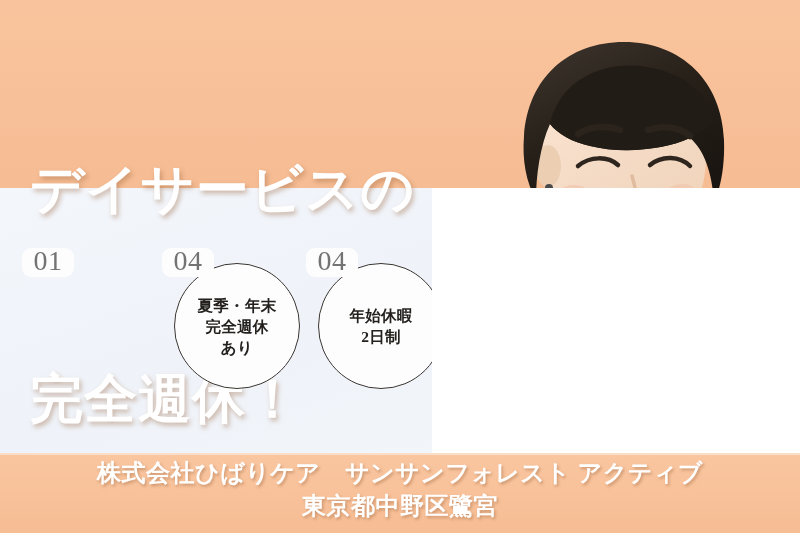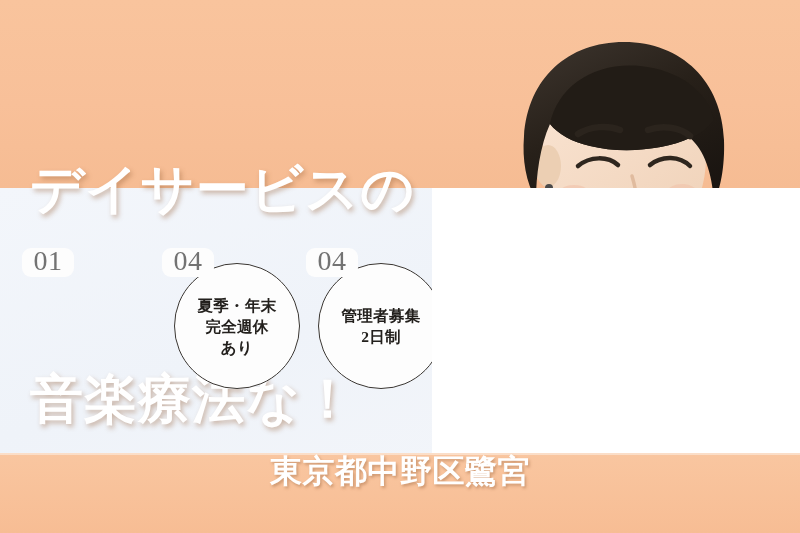--- a/index.html
+++ b/index.html
@@ -134,21 +134,21 @@
     font-weight: bold;
     text-shadow: 1.5px 2px 3px rgba(150,95,55,0.45);
   }
   .banner-line1 {
     font-size: 24px;
     line-height: 35px;
     letter-spacing: 0.5px;
     white-space: pre;
   }
   .banner-line2 {
-    font-size: 32px;
+    font-size: 24px;
     line-height: 33px;
     letter-spacing: 0.5px;
     font-family: Liberation Serif, serif;
   }
 
   
   .photo {
     position: absolute;
     left: 432px; top: 0;
     width: 368px; height: 460px;
@@ -268,21 +268,21 @@
         <path d="M 238 414 L 316 446 L 316 460 L 252 460 Z" fill="#e6d6de" opacity="0.9"></path>
         <path d="M 238 412 L 318 444" stroke="#dfa9c0" stroke-width="2.5" fill="none"></path>
         <rect x="146" y="430" width="34" height="30" rx="4" fill="#2b2b2b"></rect>
         <rect x="154" y="438" width="14" height="13" rx="2" fill="#4e4e4e"></rect>
       </g>
     </svg>
   </div>
 
   <div class="headline">
     <span class="l1">デイサービスの</span>
-    <span class="l2">音楽療法な！</span>
+    <span class="l2">完全週休！</span>
   </div>
 
   <div class="features">
 
     <div class="feature feature-0">
       <div class="badge">
         <span class="badge-text">01</span>
       </div>
     </div>
 
@@ -292,29 +292,30 @@
 完全週休
 あり</div>
       </div>
       <div class="badge">
         <span class="badge-text">04</span>
       </div>
     </div>
 
     <div class="feature feature-2">
       <div class="circle">
-        <div class="circle-text">管理者募集
+        <div class="circle-text">年始休暇
 2日制</div>
       </div>
       <div class="badge">
         <span class="badge-text">04</span>
       </div>
     </div>
 
   </div>
 
   <div class="band-bottom"></div>
   <div class="band-bottom-hairline"></div>
   <div class="banner">
+    <div class="banner-line1">株式会社ひばりケア　サンサンフォレスト アクティブ</div>
     <div class="banner-line2">東京都中野区鷺宮</div>
   </div>
 
 </div>
 
 </body></html>

